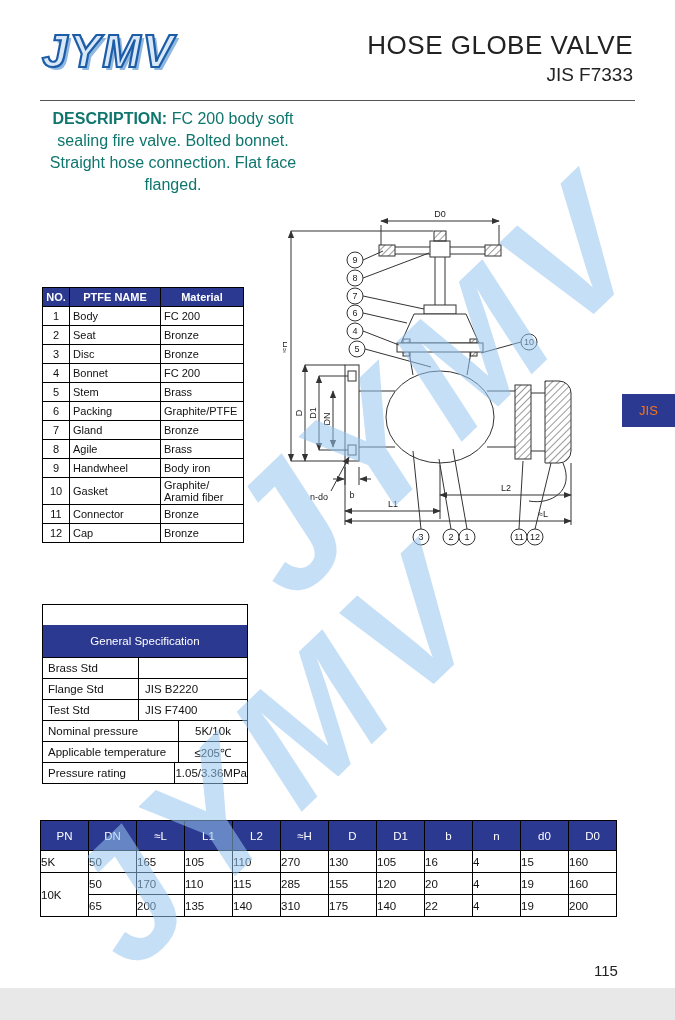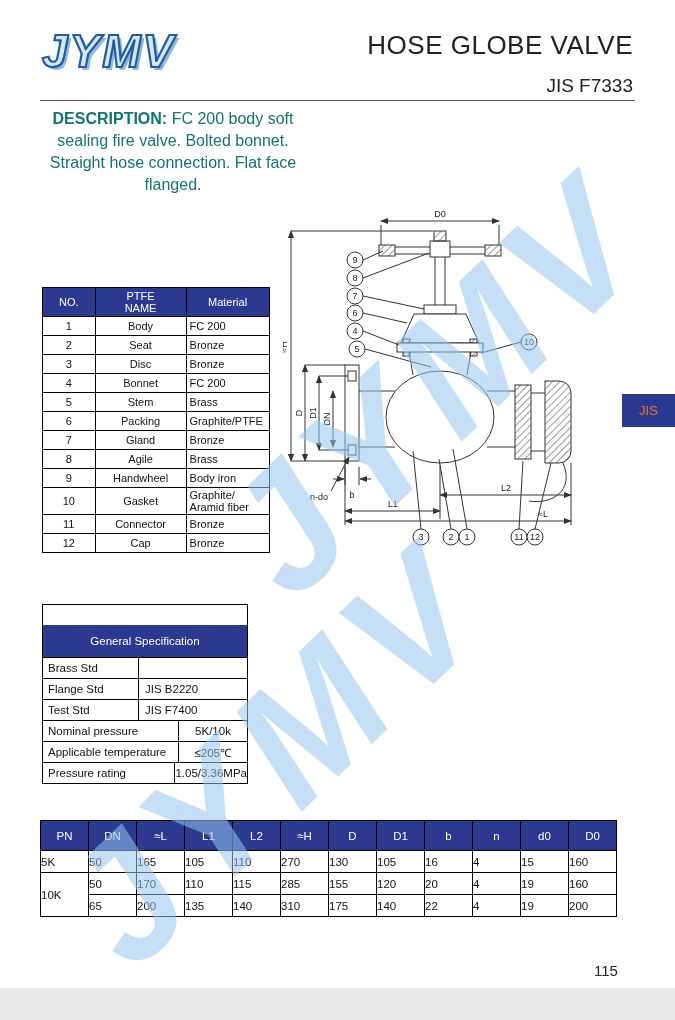--- a/index.html
+++ b/index.html
@@ -11,42 +11,42 @@
 
   
   .logo {
     position:absolute; left:42px; top:24px;
     font-size:46px; font-weight:bold; font-style:italic; letter-spacing:2px;
     color:#d8e8f8; -webkit-text-stroke:2.2px #1d5ca6;
     text-shadow:3px 3px 0 #8fb8e0;
   }
   .header-title { position:absolute; right:42px; top:30px; text-align:right; }
   .header-title .t1 { font-size:26px; letter-spacing:0.5px; color:#222;text-align:center; }
-  .header-title .t2 { font-size:19px; margin-top:14px; color:#222; }
+  .header-title .t2 { font-size:19px; margin-top:3px; color:#222; }
   .rule { position:absolute; left:40px; top:100px; width:595px; border-top:1.5px solid #555; }
 
   
   .para { position:absolute; left:42px; width:262px; font-size:16px; line-height:1.38; color:#0f766e;text-align:center; }
   .para b { font-weight:bold; }
   #desc { top:108px; }
   #app  { top:206px; }
 
   
   table.grid { border-collapse:collapse; }
   table.grid th, table.grid td { border:1px solid #000; }
 
   
   .parts { position:absolute; left:42px; top:287px; }
   .parts th {
-    background:#2b3990; color:#fff; font-weight:normal;
-    font-size:11px; padding:2px 16px; text-align:center; height:14px;
+    background:#2b3990; color:#fff; font-weight:bold;
+    font-size:11px; padding:2px 3px; text-align:center; height:14px;
   }
   .parts td { font-size:11px; padding:1px 3px; height:16px; white-space:pre-line; }
   .parts td:nth-child(1) { width:20px; text-align:center; }
-  .parts td:nth-child(2) { width:84px;text-align:center; }
+  .parts td:nth-child(2) { width:84px; }
   .parts td:nth-child(3) { width:76px; }
 
   
   .spec { position:absolute; left:42px; top:604px; width:206px; border:1px solid #000; box-sizing:border-box; background:transparent; }
   .spec .title {
     background:#2b3990; color:#fff; text-align:center;
     font-size:11.5px; padding:10px 0; border-bottom:1px solid #000;margin-top:20px;
   }
   .spec-row { display:flex; border-bottom:1px solid #000; height:20px; align-items:stretch; font-size:11.5px; }
   .spec-row:last-child { border-bottom:none; }

